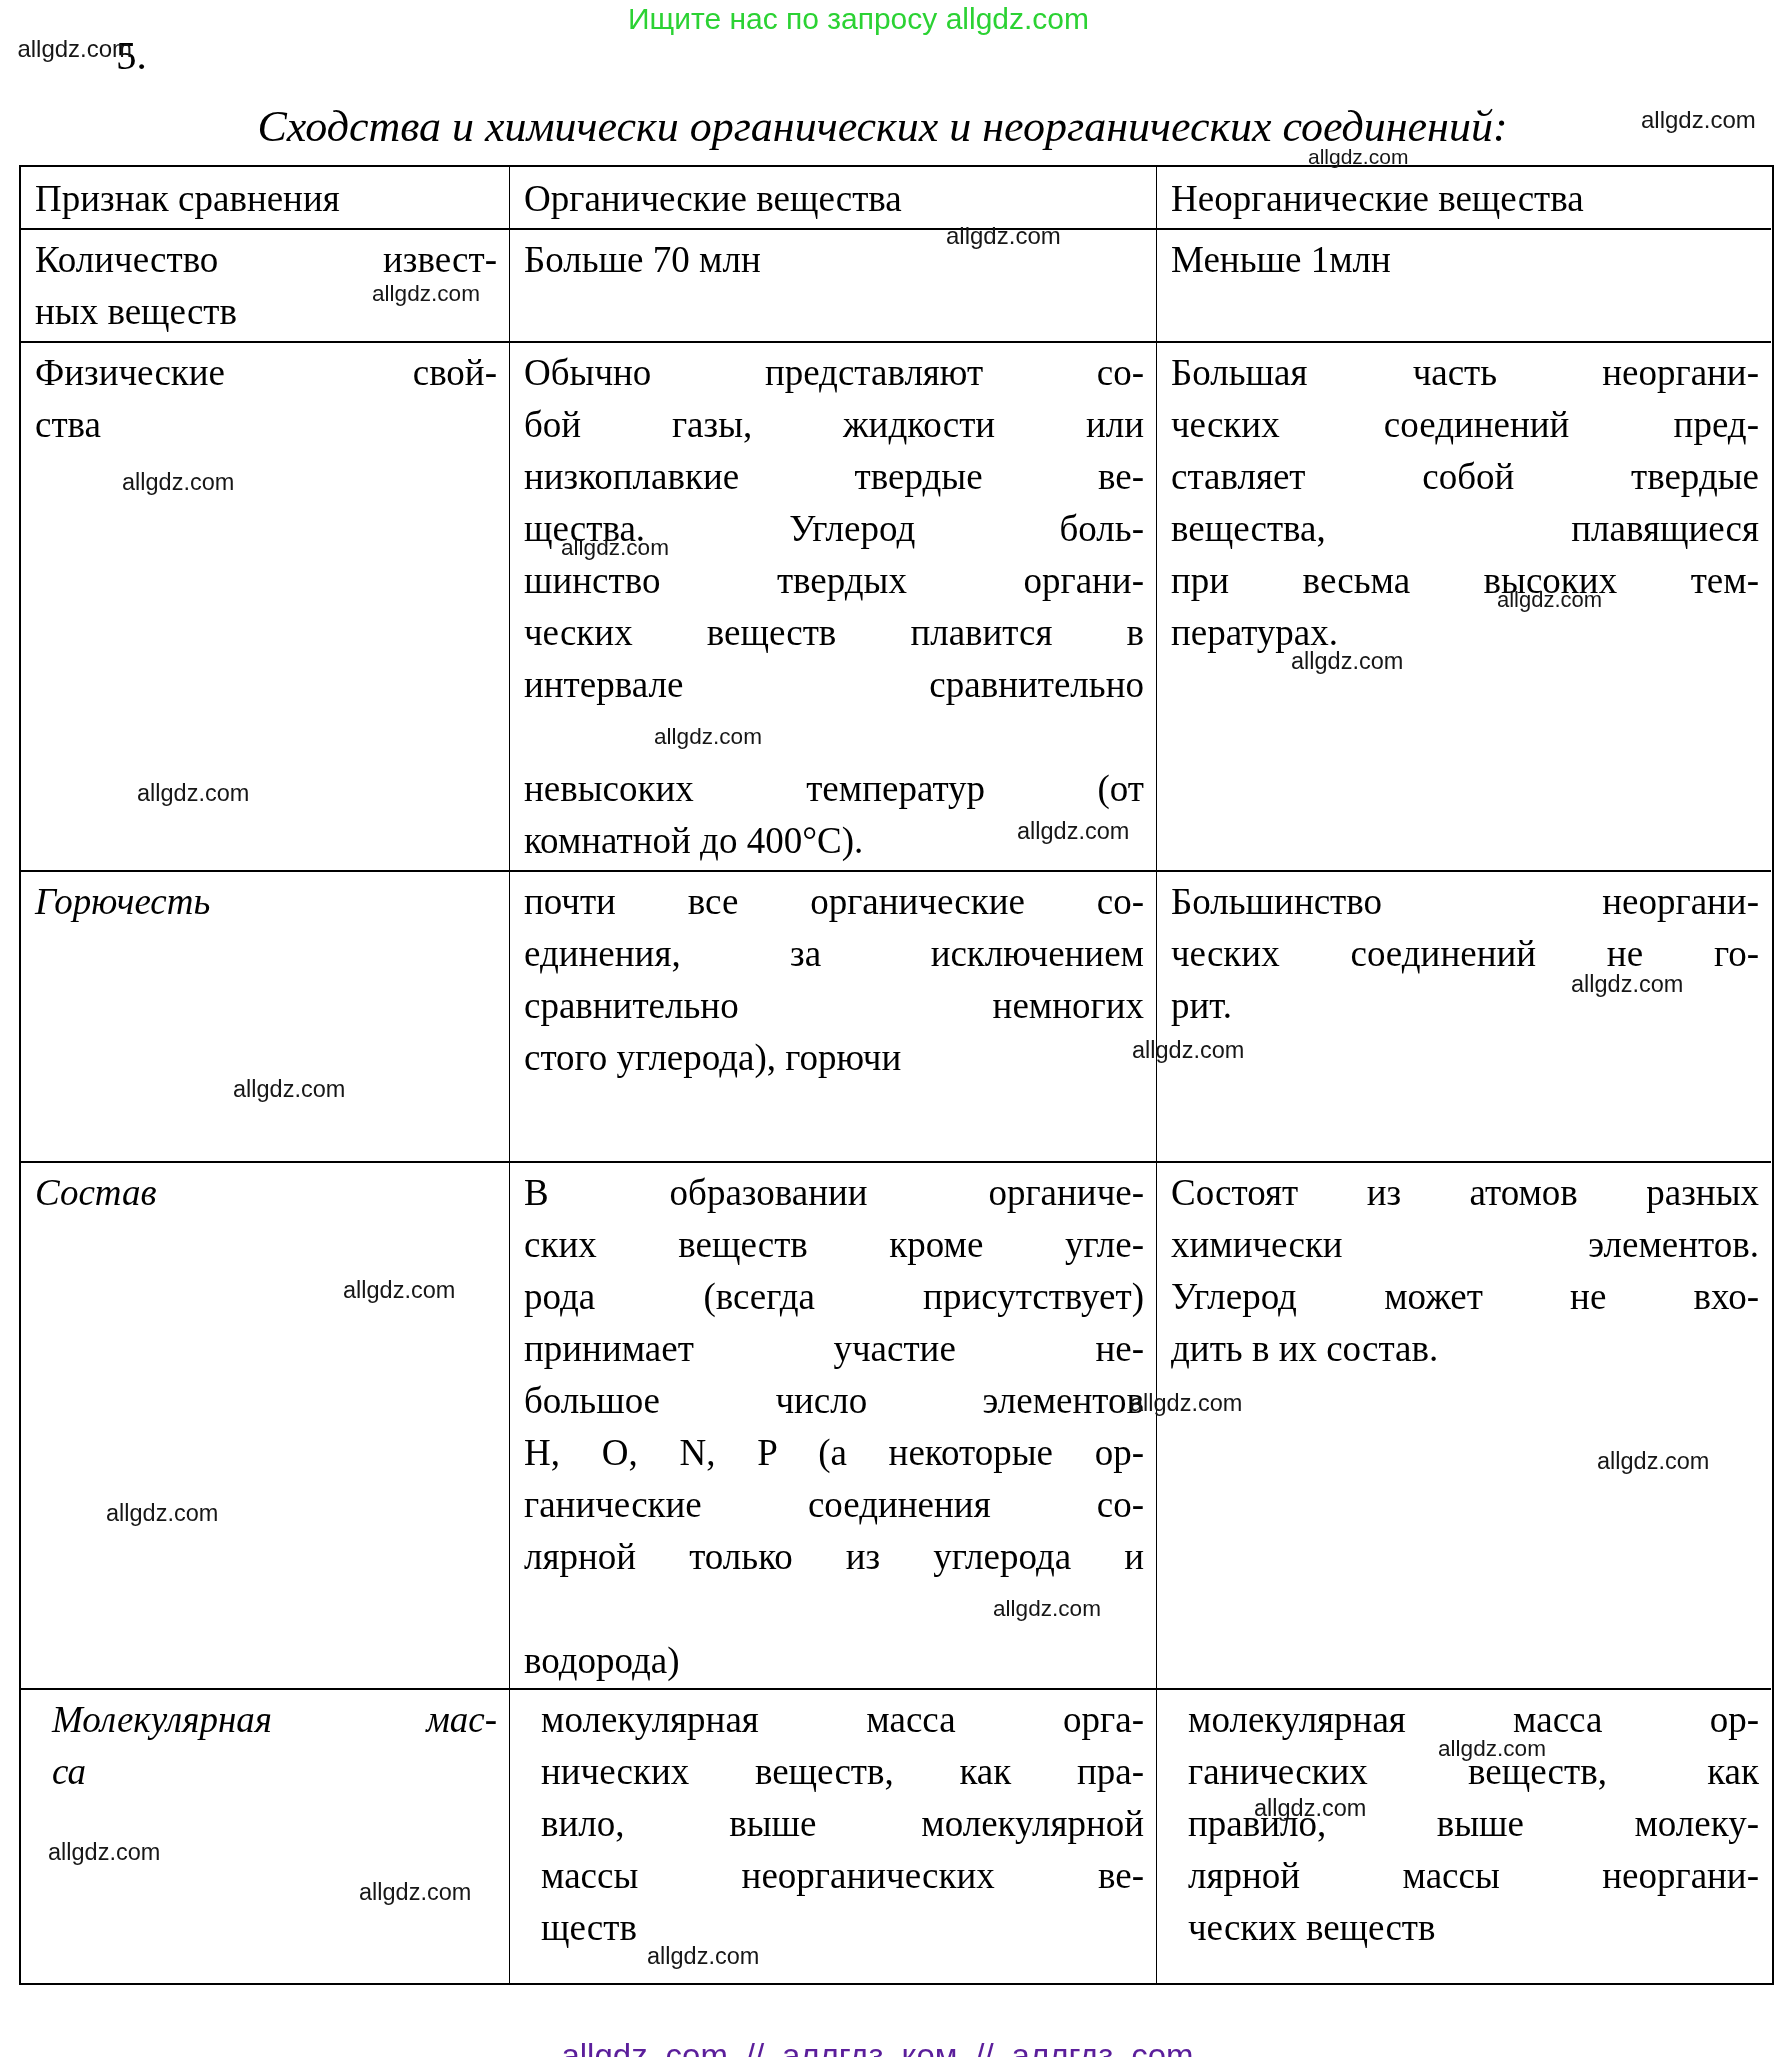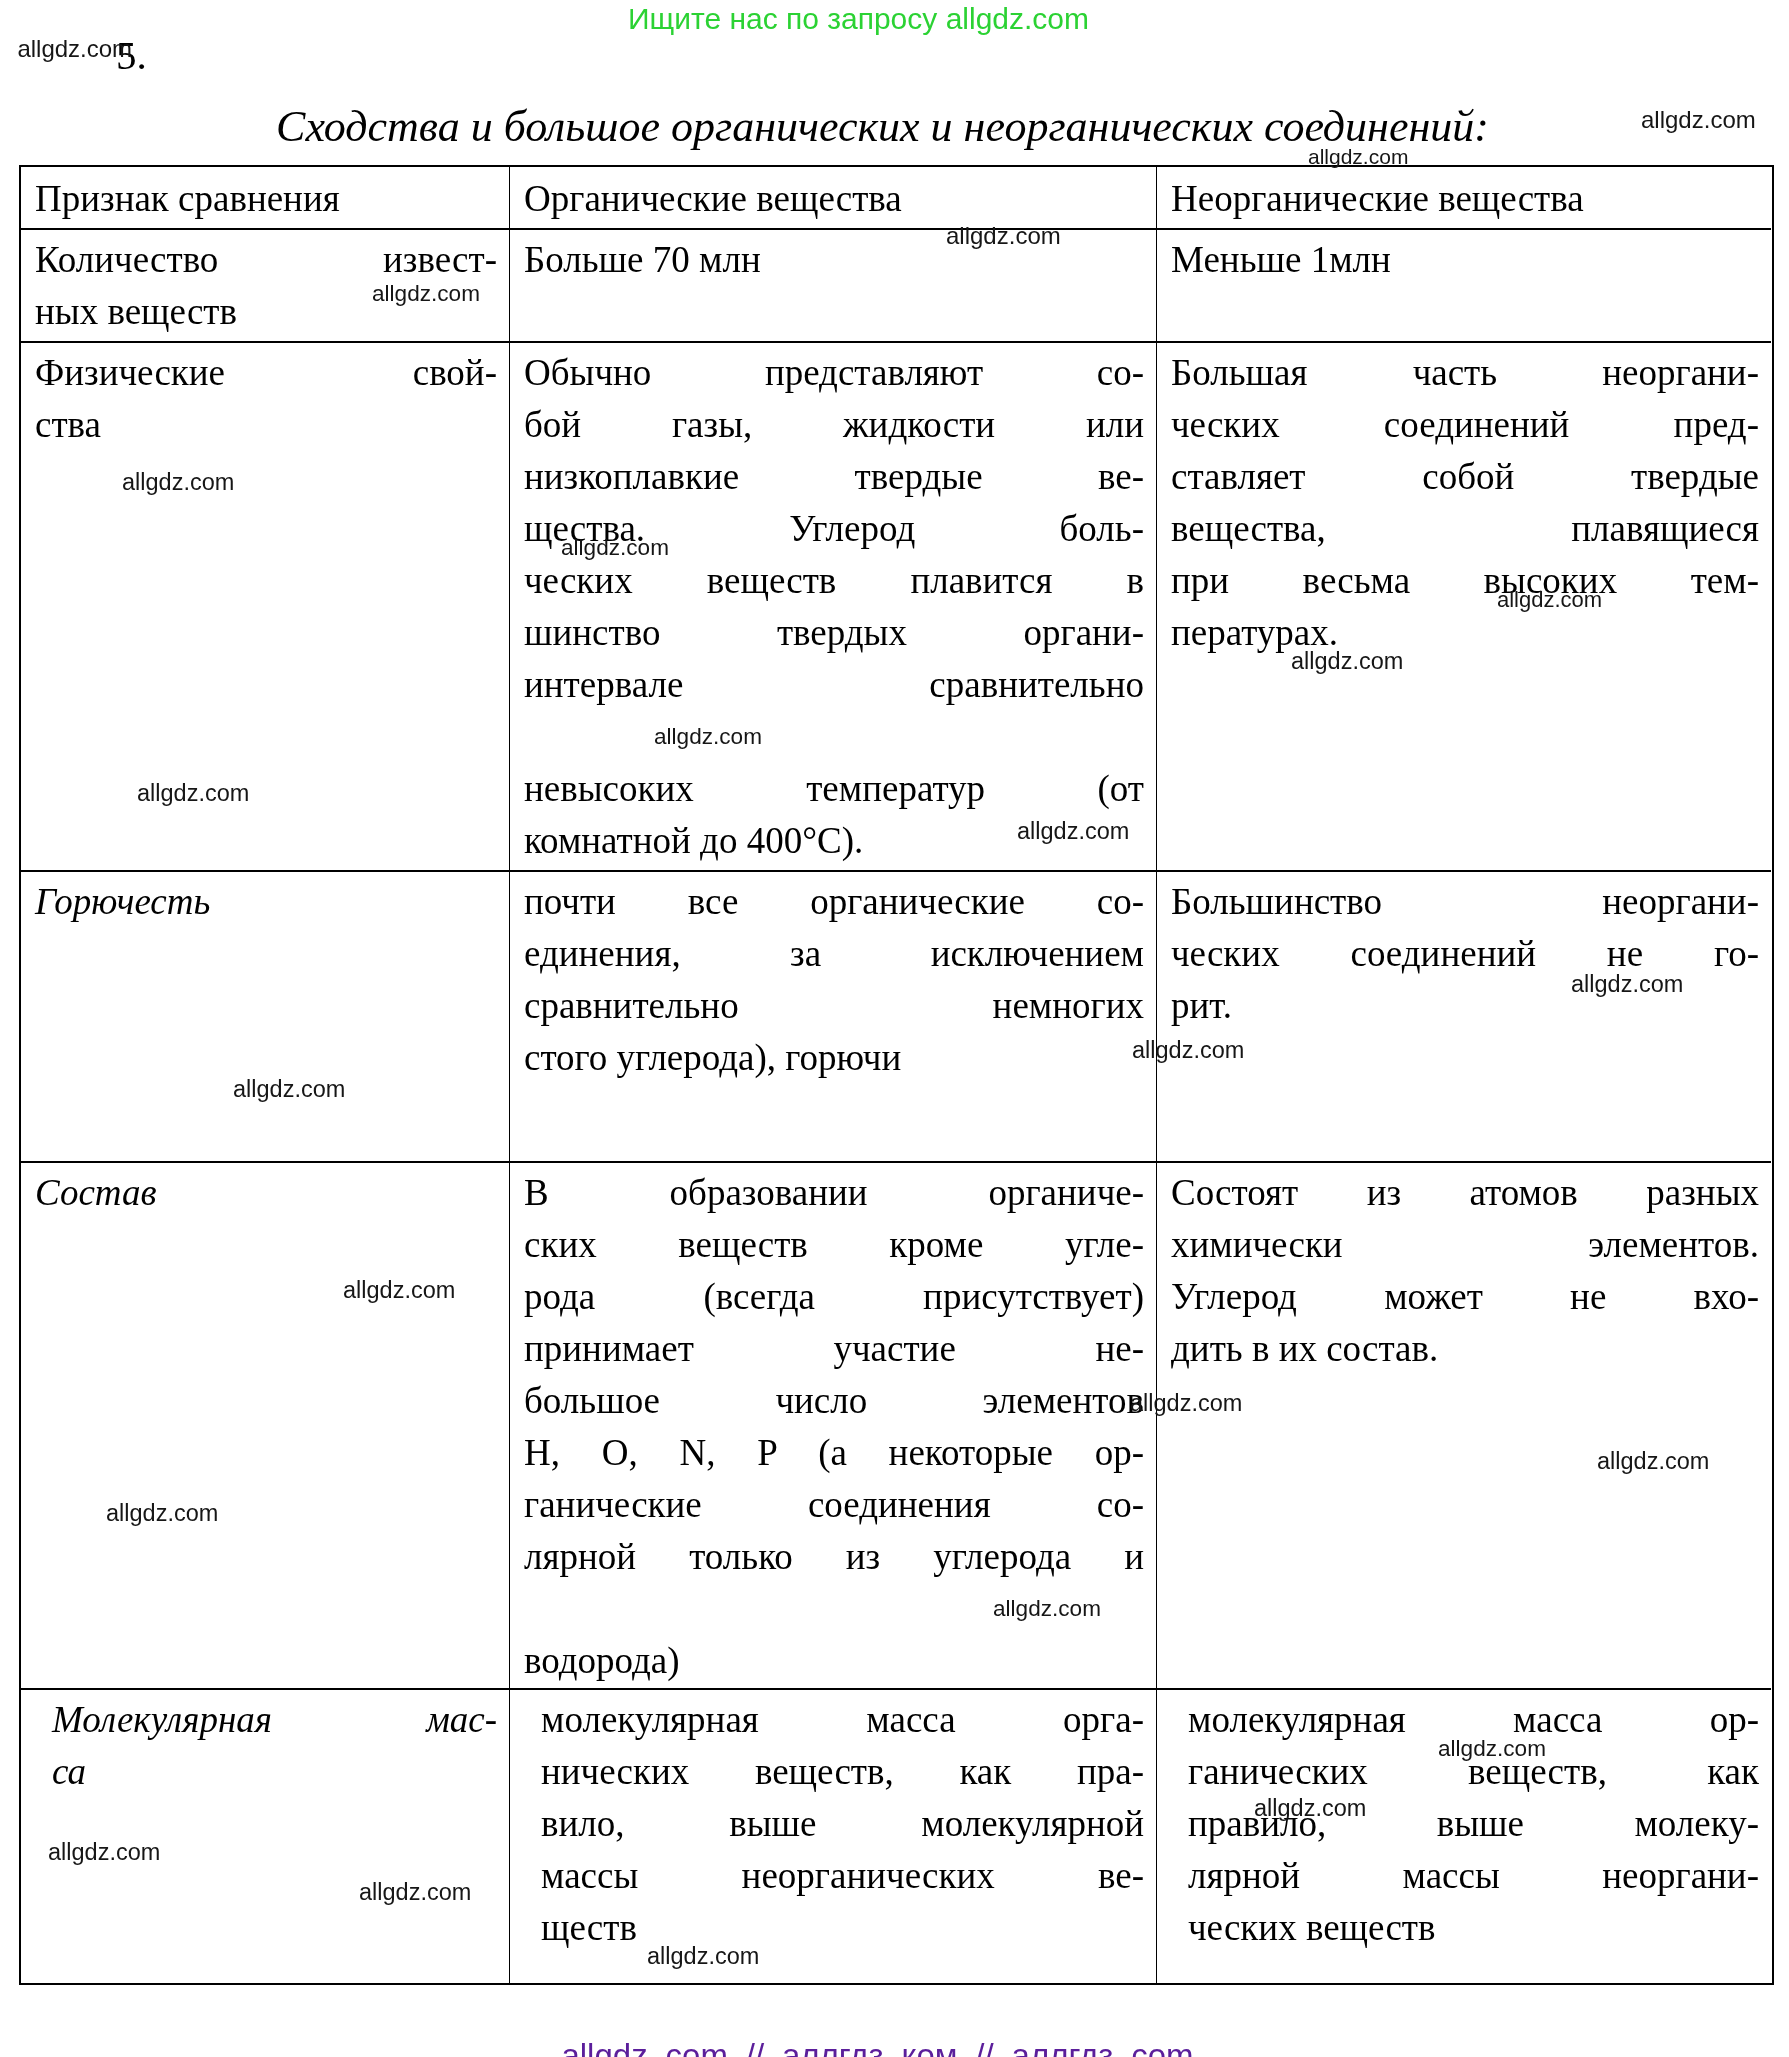--- a/index.html
+++ b/index.html
@@ -57,21 +57,21 @@
   <span class="wm" style="left:1130px;top:1392px;font-size:23.5px">allgdz.com</span>
   <span class="wm" style="left:1597px;top:1450px;font-size:23.5px">allgdz.com</span>
   <span class="wm" style="left:1438px;top:1738px;font-size:22.6px">allgdz.com</span>
   <span class="wm" style="left:1254px;top:1797px;font-size:23.5px">allgdz.com</span>
   <span class="wm" style="left:48px;top:1841px;font-size:23.5px">allgdz.com</span>
   <span class="wm" style="left:359px;top:1881px;font-size:23.5px">allgdz.com</span>
   <span class="wm" style="left:647px;top:1945px;font-size:23.5px">allgdz.com</span>
 
   <div class="page-number">5.</div>
 
-  <div class="doc-title">Сходства и большое органических и неорганических соединений:</div>
+  <div class="doc-title">Сходства и химически органических и неорганических соединений:</div>
 
   <div class="cmp-table">
 
     <div class="cell head">
         <div class="line last">Признак сравнения</div>
       </div>
     <div class="cell head">
         <div class="line last">Органические вещества</div>
       </div>
     <div class="cell head lastcol">
@@ -91,22 +91,22 @@
 
     <div class="cell">
         <div class="line">Физические свой-</div>
         <div class="line last">ства</div>
       </div>
     <div class="cell">
         <div class="line">Обычно представляют со-</div>
         <div class="line">бой газы, жидкости или</div>
         <div class="line">низкоплавкие твердые ве-</div>
         <div class="line">щества. Углерод боль-</div>
+        <div class="line">шинство твердых органи-</div>
         <div class="line">ческих веществ плавится в</div>
-        <div class="line">шинство твердых органи-</div>
         <div class="line">интервале сравнительно</div>
         <div class="wm-line" style="padding-left: 130px;">allgdz.com</div>
         <div class="line">невысоких температур (от</div>
         <div class="line last">комнатной до 400°C).</div>
       </div>
     <div class="cell lastcol">
         <div class="line">Большая часть неоргани-</div>
         <div class="line">ческих соединений пред-</div>
         <div class="line">ставляет собой твердые</div>
         <div class="line">вещества, плавящиеся</div>

